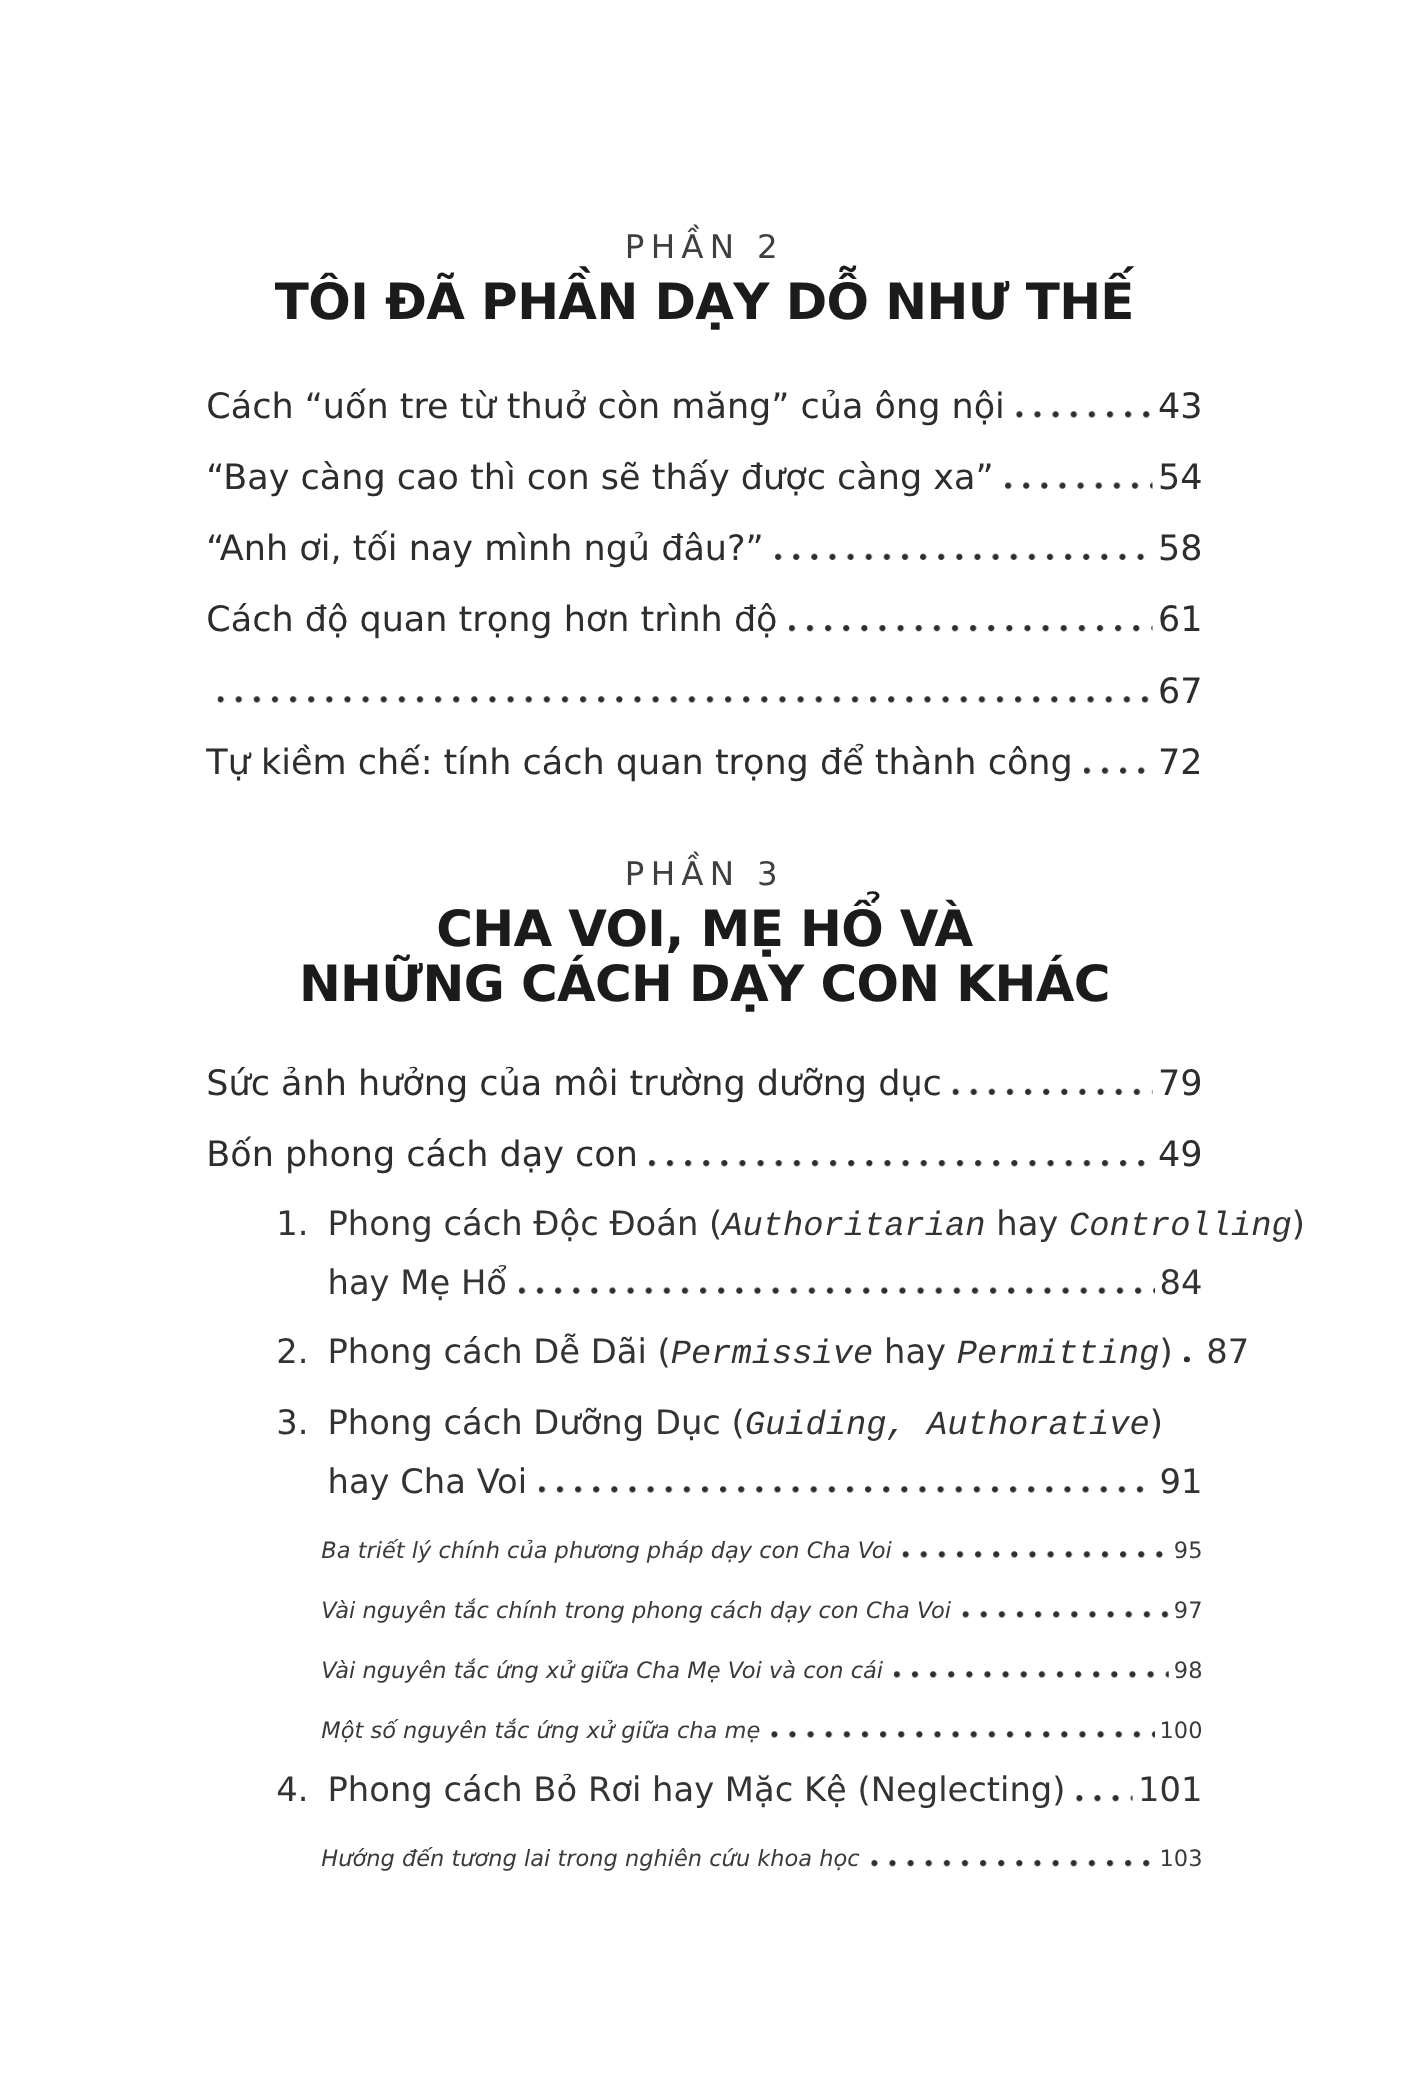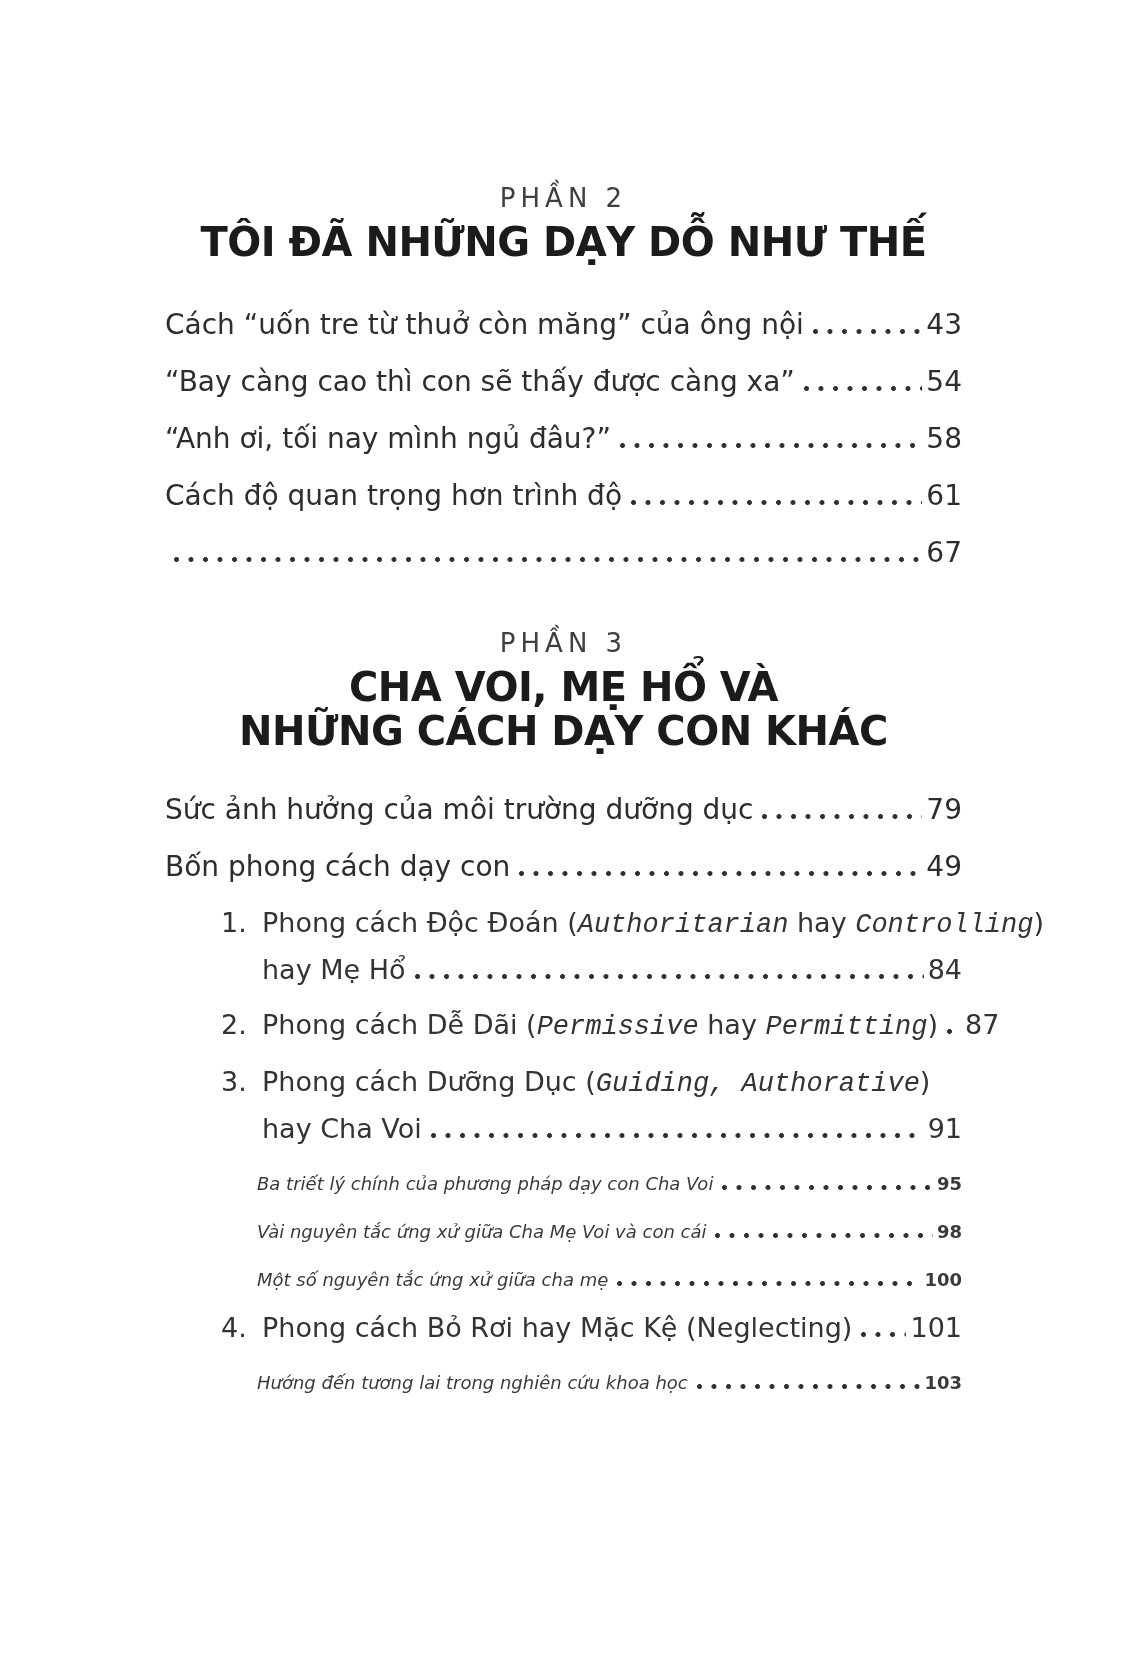--- a/index.html
+++ b/index.html
@@ -89,31 +89,31 @@
 
   
   .row.sub-italic {
     padding-left: 92px;
     font-size: 18px;
     line-height: 34px;
     font-style: italic;
     color: #3a3a3a;
     margin-bottom: 14px;
   }
-  .row.sub-italic .pg { font-style: normal; font-weight: bold; }
+  .row.sub-italic .pg { font-style: normal; }
 </style>
 </head>
 <body>
 
 <div class="page">
   <div class="content" id="toc-root">
       <section class="section">
         <div class="section-head">
           <div class="kicker">PHẦN 2</div>
-          <h1 class="title"><span>TÔI ĐÃ NHỮNG DẠY DỖ NHƯ THẾ</span></h1>
+          <h1 class="title"><span>TÔI ĐÃ PHẦN DẠY DỖ NHƯ THẾ</span></h1>
         </div>
         <div class="entries">
           <div class="row main">
             <span class="t">Cách “uốn tre từ thuở còn măng” của ông nội</span>
             <span class="dots"></span>
             <span class="pg">43</span>
           </div>
           <div class="row main">
             <span class="t">“Bay càng cao thì con sẽ thấy được càng xa”</span>
             <span class="dots"></span>
@@ -125,20 +125,25 @@
             <span class="pg">58</span>
           </div>
           <div class="row main">
             <span class="t">Cách độ quan trọng hơn trình độ</span>
             <span class="dots"></span>
             <span class="pg">61</span>
           </div>
           <div class="row main">
             <span class="dots"></span>
             <span class="pg">67</span>
+          </div>
+          <div class="row main">
+            <span class="t">Tự kiềm chế: tính cách quan trọng để thành công</span>
+            <span class="dots"></span>
+            <span class="pg">72</span>
           </div>
         </div>
       </section>
       <section class="section sec2">
         <div class="section-head">
           <div class="kicker">PHẦN 3</div>
           <h1 class="title"><span>CHA VOI, MẸ HỔ VÀ</span><br><span>NHỮNG CÁCH DẠY CON KHÁC</span></h1>
         </div>
         <div class="entries">
           <div class="row main">
@@ -180,20 +185,25 @@
               <span class="dots"></span>
               <span class="pg">91</span>
             </div>
           </div>
           <div class="row sub-italic">
             <span class="t">Ba triết lý chính của phương pháp dạy con Cha Voi</span>
             <span class="dots"></span>
             <span class="pg">95</span>
           </div>
           <div class="row sub-italic">
+            <span class="t">Vài nguyên tắc chính trong phong cách dạy con Cha Voi</span>
+            <span class="dots"></span>
+            <span class="pg">97</span>
+          </div>
+          <div class="row sub-italic">
             <span class="t">Vài nguyên tắc ứng xử giữa Cha Mẹ Voi và con cái</span>
             <span class="dots"></span>
             <span class="pg">98</span>
           </div>
           <div class="row sub-italic">
             <span class="t">Một số nguyên tắc ứng xử giữa cha mẹ</span>
             <span class="dots"></span>
             <span class="pg">100</span>
           </div>
           <div class="item">

